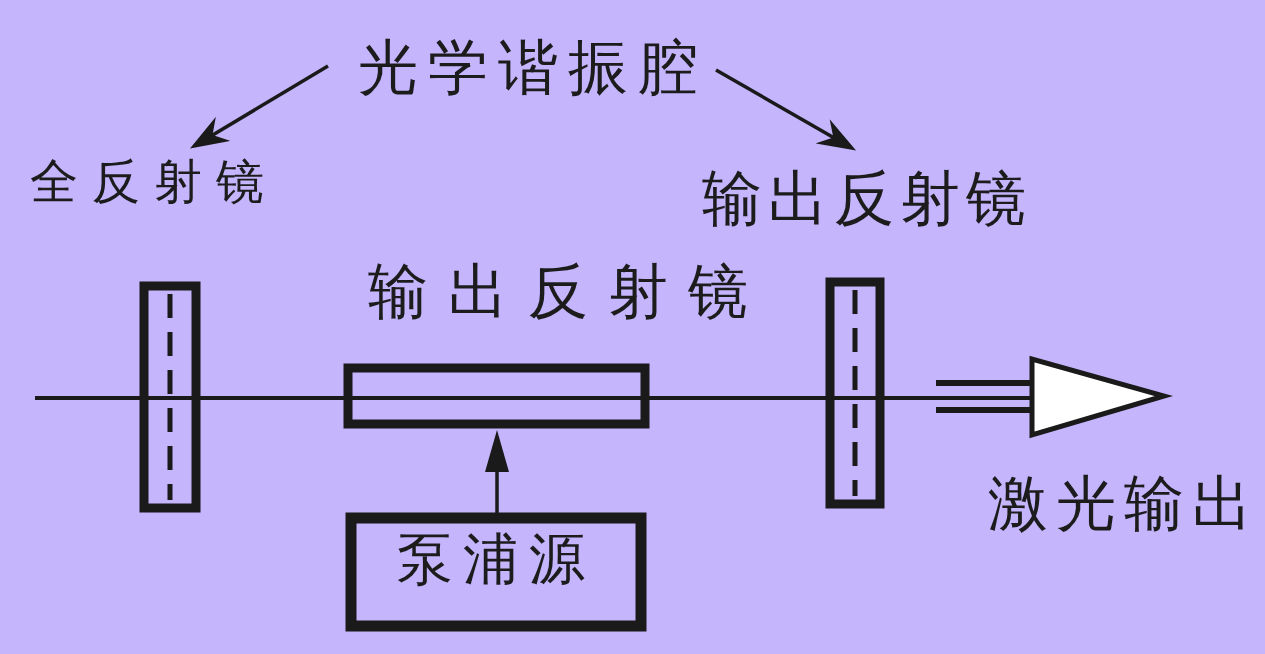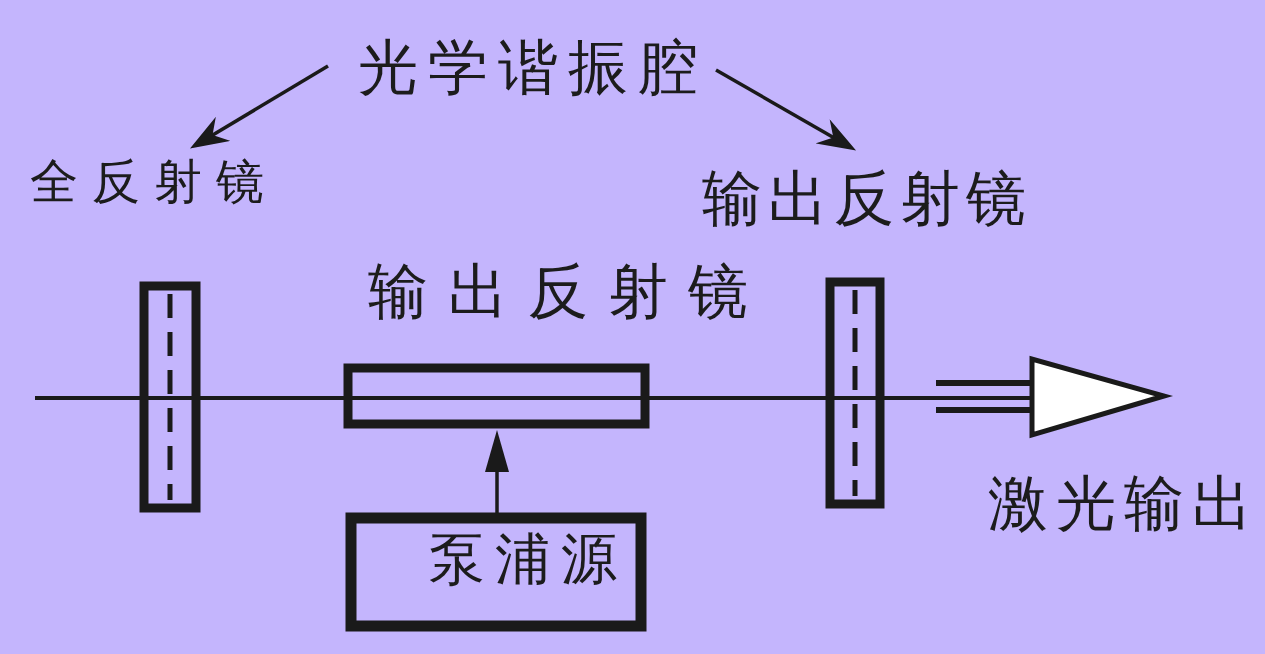--- a/index.html
+++ b/index.html
@@ -56,21 +56,20 @@
   .lbl-pump {
     left: 346px;
     top: 514px;
     width: 300px;
     height: 90px;
     font-size: 56px;
     letter-spacing: 10px;
     display: flex;
     align-items: center;
     justify-content: center;
-    padding-left: 32px;
   }
   .lbl-laser-out {
     left: 988px;
     top: 474px;
     font-size: 60px;
     letter-spacing: 8px;
   }
 </style>
 </head>
 <body>

